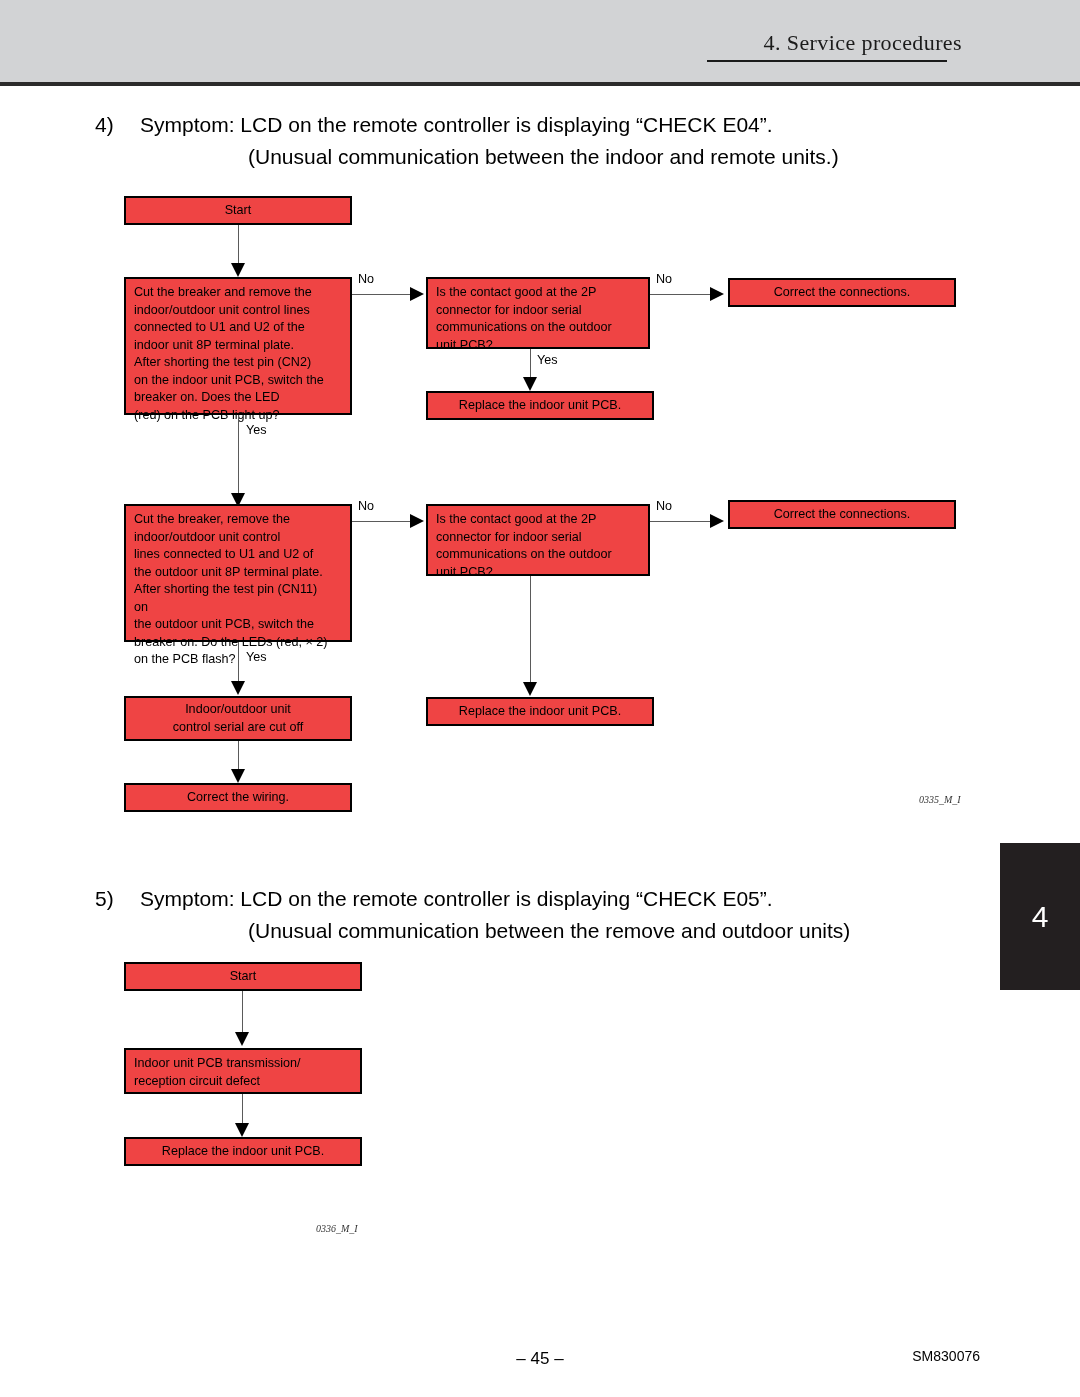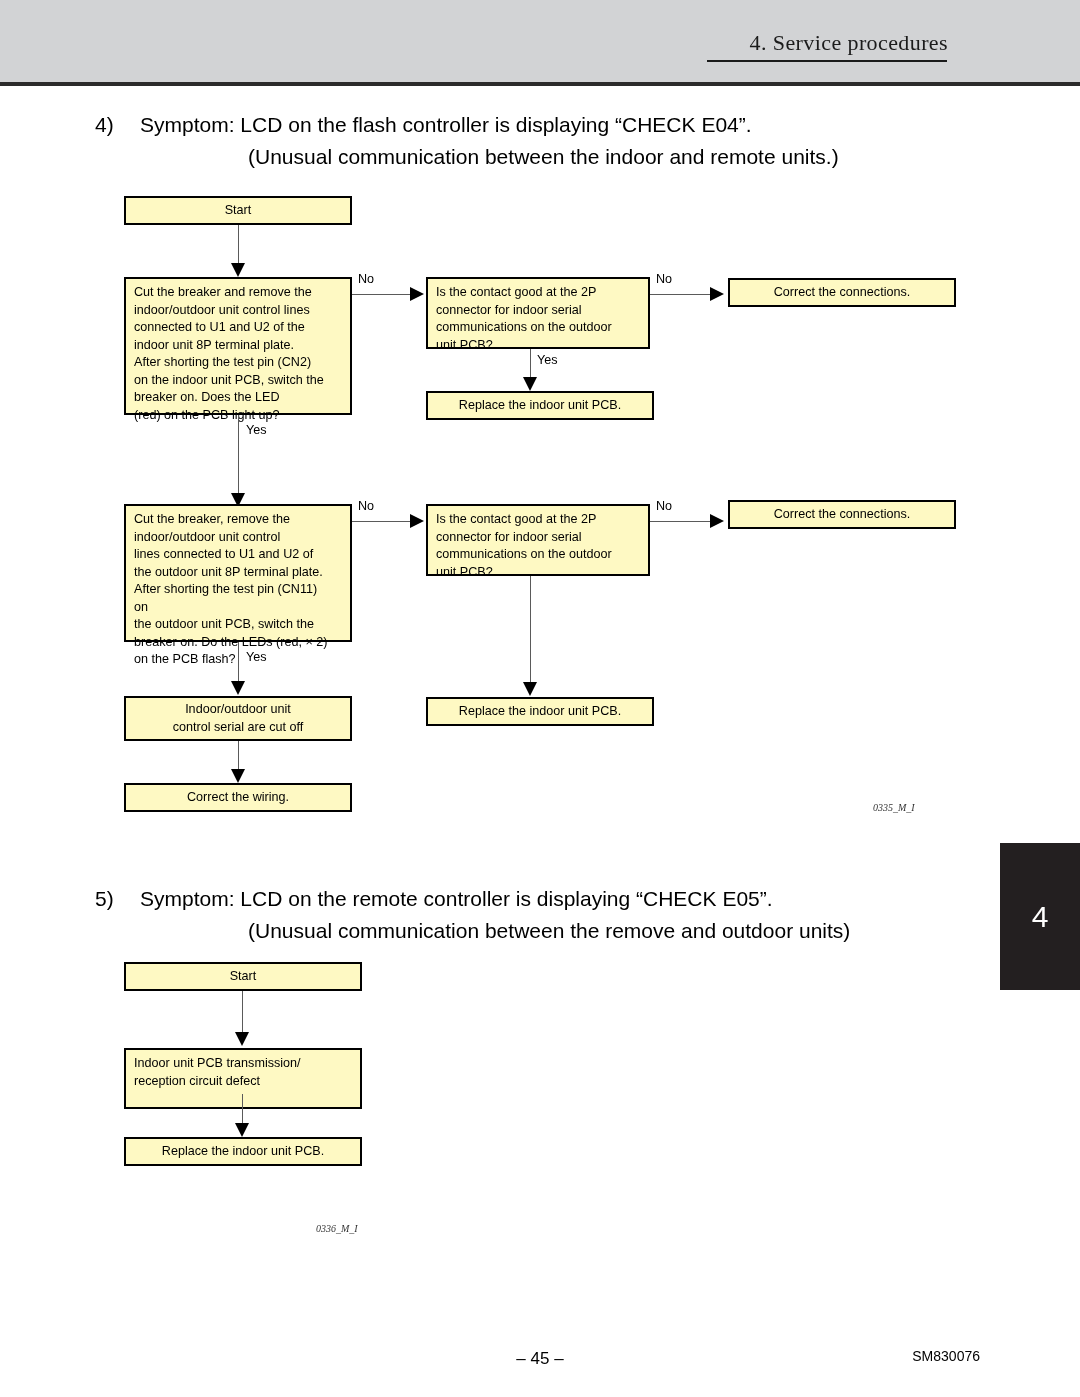--- a/index.html
+++ b/index.html
@@ -27,21 +27,21 @@
   }
   .header-rule {
     position: absolute;
     left: 0; top: 82px;
     width: 1080px;
     height: 4px;
     background: #2b2b2b;
   }
   .header-title {
     position: absolute;
-    right: 132px;
+    right: 118px;
     top: 30px;
     font-family: "Liberation Serif", serif;
     font-size: 22px;
     letter-spacing: .4px;
     color: #1b1b1b;
     white-space: nowrap;
   }
   .header-title-rule {
     position: absolute;
     left: 707px;
@@ -96,21 +96,21 @@
   }
 
   
   .flow {
     position: absolute;
   }
   .fbox {
     position: absolute;
     box-sizing: border-box;
     border: 2px solid #000000;
-    background: #fef9c3;
+    background: #ef4444;
     font-size: 12.6px;
     line-height: 17.5px;
   }
   .fbox.center {
     display: flex;
     align-items: center;
     justify-content: center;
     text-align: center;
   }
   .fbox.left {
@@ -183,21 +183,21 @@
 
 <div class="header-band"></div>
 <div class="header-rule"></div>
 <div class="header-title">4. Service procedures</div>
 <div class="header-title-rule"></div>
 
 <div class="chapter-tab">4</div>
 
 <div class="section" style="top:113px;">
   <span class="sec-num">4)</span>
-  <span class="sec-line1">Symptom:  LCD on the flash controller is displaying “CHECK E04”.</span>
+  <span class="sec-line1">Symptom:  LCD on the remote controller is displaying “CHECK E04”.</span>
   <span class="sec-line2">(Unusual communication between the indoor and remote units.)</span>
 </div>
 
 <div class="flow">
 
   <div class="fbox center" style="left:124px; top:196px; width:228px; height:29px;">
     <span class="txt">Start</span>
   </div>
 
   <div class="vline" style="left:238px; top:225px; height:38px;"></div>
@@ -291,39 +291,39 @@
 control serial are cut off</span>
   </div>
 
   <div class="vline" style="left:238px; top:741px; height:28px;"></div>
   <div class="arrow-down" style="left:231px; top:769px;"></div>
 
   <div class="fbox center" style="left:124px; top:783px; width:228px; height:29px;">
     <span class="txt">Correct the wiring.</span>
   </div>
 
-  <div class="fig-ref" style="left:873px; top:794px;margin-top:8px;">0335_M_I</div>
+  <div class="fig-ref" style="left:919px; top:794px;">0335_M_I</div>
 </div>
 
 <div class="section" style="top:887px;">
   <span class="sec-num">5)</span>
   <span class="sec-line1">Symptom:  LCD on the remote controller is displaying “CHECK E05”.</span>
   <span class="sec-line2">(Unusual communication between the remove and outdoor units)</span>
 </div>
 
 <div class="flow">
 
   <div class="fbox center" style="left:124px; top:962px; width:238px; height:29px;">
     <span class="txt">Start</span>
   </div>
 
   <div class="vline" style="left:242px; top:991px; height:41px;"></div>
   <div class="arrow-down" style="left:235px; top:1032px;"></div>
 
-  <div class="fbox left" style="left:124px; top:1048px; width:238px; height:61px;">
+  <div class="fbox left" style="left:124px; top:1048px; width:238px; height:46px;">
     <span class="txt">Indoor unit PCB transmission/
 reception circuit defect</span>
   </div>
 
   <div class="vline" style="left:242px; top:1094px; height:29px;"></div>
   <div class="arrow-down" style="left:235px; top:1123px;"></div>
 
   <div class="fbox center" style="left:124px; top:1137px; width:238px; height:29px;">
     <span class="txt">Replace the indoor unit PCB.</span>
   </div>

